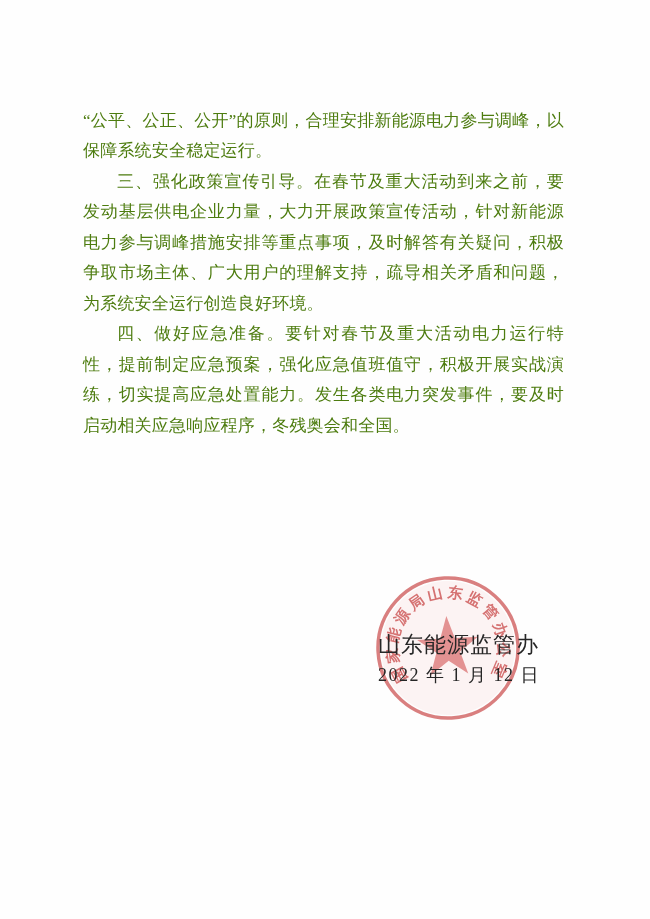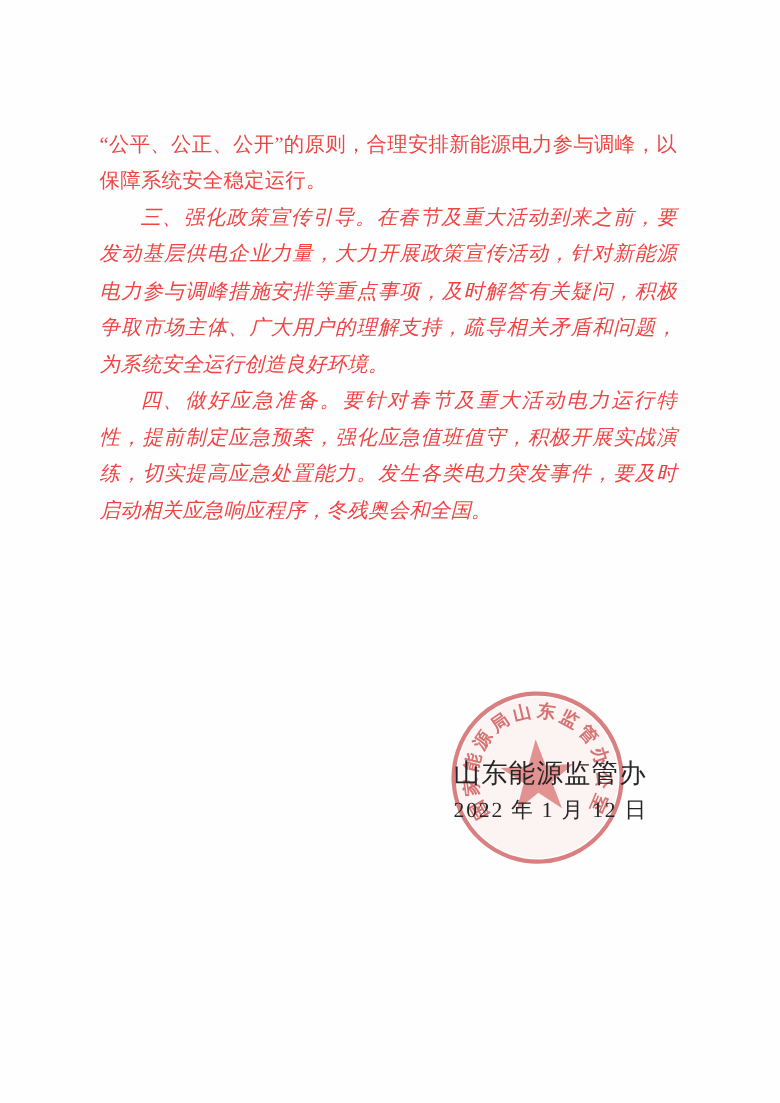--- a/index.html
+++ b/index.html
@@ -15,32 +15,31 @@
     overflow: hidden;
     font-family: "Liberation Serif", "DejaVu Serif", serif;
   }
   .body-text {
     position: absolute;
     left: 83px;
     top: 106px;
     width: 481px;
     font-size: 17px;
     line-height: 30.45px;
-    color: #ef4444;
+    color: #4d7c0f;
     text-align: justify;
     word-break: break-all;
     letter-spacing: 0.2px;
   }
   .body-text p {
     margin: 0;
     padding: 0;
   }
   .body-text p.indent {
     text-indent: 2em;
-    font-style: italic;
   }
   .signature-name {
     position: absolute;
     left: 378px;
     top: 630px;
     font-size: 22px;
     letter-spacing: 1px;
     color: #262626;
     z-index: 3;
     white-space: nowrap;

